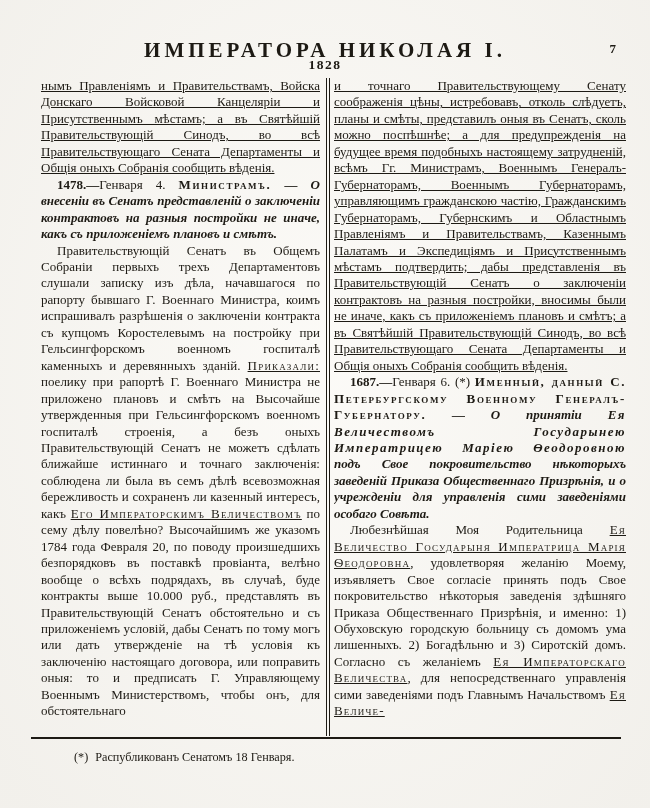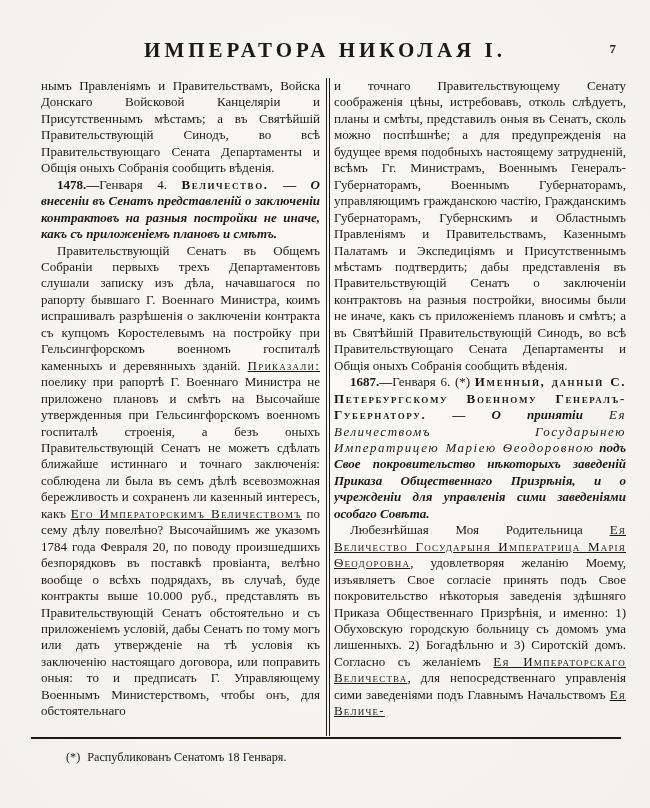--- a/index.html
+++ b/index.html
@@ -42,51 +42,52 @@
   .col-left{width:279px;}
   .col-right{flex:1;}
   .divider{
     width:2px;align-self:stretch;
     border-left:1.2px solid var(--ink);
     border-right:1.2px solid var(--ink);
     margin:0 4px 0 6px;
   }
   p.para{margin:0;padding:0;}
   .para-body,.para-head{text-indent:16px;}
-  .para-cont{text-indent:0;}
+  .para-cont{text-indent:0;text-decoration:underline;}
   .seg-p{font-style:normal;}
   .seg-b{font-weight:700;}
   .seg-sc{font-variant:small-caps;letter-spacing:1.2px;text-decoration:underline;}
   .seg-scb{font-variant:small-caps;letter-spacing:1.6px;font-weight:700;}
   .seg-it{font-style:italic;font-weight:700;}
-  .seg-itsp{font-style:italic;font-weight:400;letter-spacing:1.5px;}
+  .seg-itsp{font-style:italic;font-weight:700;letter-spacing:1.5px;}
   .foot-rule{
     position:absolute;top:737px;left:31px;width:590px;height:0;
     border-top:2.6px solid var(--ink);
   }
   .footnote{
-    position:absolute;top:750px;left:66px;
+    position:absolute;top:750px;left:74px;
     font-size:12.2px;
   }
   .footnote .marker{margin-right:7px;}
 </style>
 </head>
 <body>
 
 <div class="page">
 
   <div class="running-header">ИМПЕРАТОРА НИКОЛАЯ I.</div>
 
   <div class="page-number">7</div>
 
+  <div class="year">1828</div>
 
   <div class="columns">
     <div class="col col-left">
         <p class="para para-cont"><span class="seg seg-p">нымъ Правленіямъ и Правительствамъ, Войска Донскаго Войсковой Канцеляріи и Присутственнымъ мѣстамъ; а въ Святѣйшій Правительствующій Синодъ, во всѣ Правительствующаго Сената Департаменты и Общія оныхъ Собранія сообщить вѣденія.</span></p>
-        <p class="para para-head"><span class="seg seg-b">1478.—</span><span class="seg seg-p">Генваря 4. </span><span class="seg seg-scb">Величество.</span><span class="seg seg-it"> — О внесеніи въ Сенатъ представленій о заключеніи контрактовъ на разныя постройки не иначе, какъ съ приложеніемъ плановъ и смѣтъ.</span></p>
+        <p class="para para-head"><span class="seg seg-b">1478.—</span><span class="seg seg-p">Генваря 4. </span><span class="seg seg-scb">Министрамъ.</span><span class="seg seg-it"> — О внесеніи въ Сенатъ представленій о заключеніи контрактовъ на разныя постройки не иначе, какъ съ приложеніемъ плановъ и смѣтъ.</span></p>
         <p class="para para-body"><span class="seg seg-p">Правительствующій Сенатъ въ Общемъ Собраніи первыхъ трехъ Департаментовъ слушали записку изъ дѣла, начавшагося по рапорту бывшаго Г. Военнаго Министра, коимъ испрашивалъ разрѣшенія о заключеніи контракта съ купцомъ Коростелевымъ на постройку при Гельсингфорскомъ военномъ госпиталѣ каменныхъ и деревянныхъ зданій. </span><span class="seg seg-sc">Приказали:</span><span class="seg seg-p"> поелику при рапортѣ Г. Военнаго Министра не приложено плановъ и смѣтъ на Высочайше утвержденныя при Гельсингфорскомъ военномъ госпиталѣ строенія, а безъ оныхъ Правительствующій Сенатъ не можетъ сдѣлать ближайше истиннаго и точнаго заключенія: соблюдена ли была въ семъ дѣлѣ всевозможная бережливость и сохраненъ ли казенный интересъ, какъ </span><span class="seg seg-sc">Его Императорскимъ Величествомъ</span><span class="seg seg-p"> по сему дѣлу повелѣно? Высочайшимъ же указомъ 1784 года Февраля 20, по поводу произшедшихъ безпорядковъ въ поставкѣ провіанта, велѣно вообще о всѣхъ подрядахъ, въ случаѣ, буде контракты выше 10.000 руб., представлять въ Правительствующій Сенатъ обстоятельно и съ приложеніемъ условій, дабы Сенатъ по тому могъ или дать утвержденіе на тѣ условія къ заключенію настоящаго договора, или поправить оныя: то и предписать Г. Управляющему Военнымъ Министерствомъ, чтобы онъ, для обстоятельнаго</span></p>
       </div>
     <div class="divider"></div>
     <div class="col col-right">
         <p class="para para-cont"><span class="seg seg-p">и точнаго Правительствующему Сенату соображенія цѣны, истребовавъ, отколь слѣдуетъ, планы и смѣты, представилъ оныя въ Сенатъ, сколь можно поспѣшнѣе; а для предупрежденія на будущее время подобныхъ настоящему затрудненій, всѣмъ Гг. Министрамъ, Военнымъ Генералъ-Губернаторамъ, Военнымъ Губернаторамъ, управляющимъ гражданскою частію, Гражданскимъ Губернаторамъ, Губернскимъ и Областнымъ Правленіямъ и Правительствамъ, Казеннымъ Палатамъ и Экспедиціямъ и Присутственнымъ мѣстамъ подтвердить; дабы представленія въ Правительствующій Сенатъ о заключеніи контрактовъ на разныя постройки, вносимы были не иначе, какъ съ приложеніемъ плановъ и смѣтъ; а въ Святѣйшій Правительствующій Синодъ, во всѣ Правительствующаго Сената Департаменты и Общія оныхъ Собранія сообщить вѣденія.</span></p>
         <p class="para para-head"><span class="seg seg-b">1687.—</span><span class="seg seg-p">Генваря 6. (*) </span><span class="seg seg-scb">Именный, данный С. Петербургскому Военному Генералъ-Губернатору.</span><span class="seg seg-it"> — О принятіи </span><span class="seg seg-itsp">Ея Величествомъ Государынею Императрицею Маріею Ѳеодоровною</span><span class="seg seg-it"> подъ Свое покровительство нѣкоторыхъ заведеній Приказа Общественнаго Призрѣнія, и о учрежденіи для управленія сими заведеніями особаго Совѣта.</span></p>
         <p class="para para-body"><span class="seg seg-p">Любезнѣйшая Моя Родительница </span><span class="seg seg-sc">Ея Величество Государыня Императрица Марія Ѳеодоровна</span><span class="seg seg-p">, удовлетворяя желанію Моему, изъявляетъ Свое согласіе принять подъ Свое покровительство нѣкоторыя заведенія здѣшняго Приказа Общественнаго Призрѣнія, и именно: 1) Обуховскую городскую больницу съ домомъ ума лишенныхъ. 2) Богадѣльню и 3) Сиротскій домъ. Согласно съ желаніемъ </span><span class="seg seg-sc">Ея Императорскаго Величества</span><span class="seg seg-p">, для непосредственнаго управленія сими заведеніями подъ Главнымъ Начальствомъ </span><span class="seg seg-sc">Ея Величе-</span></p>
       </div>
   </div>
 

